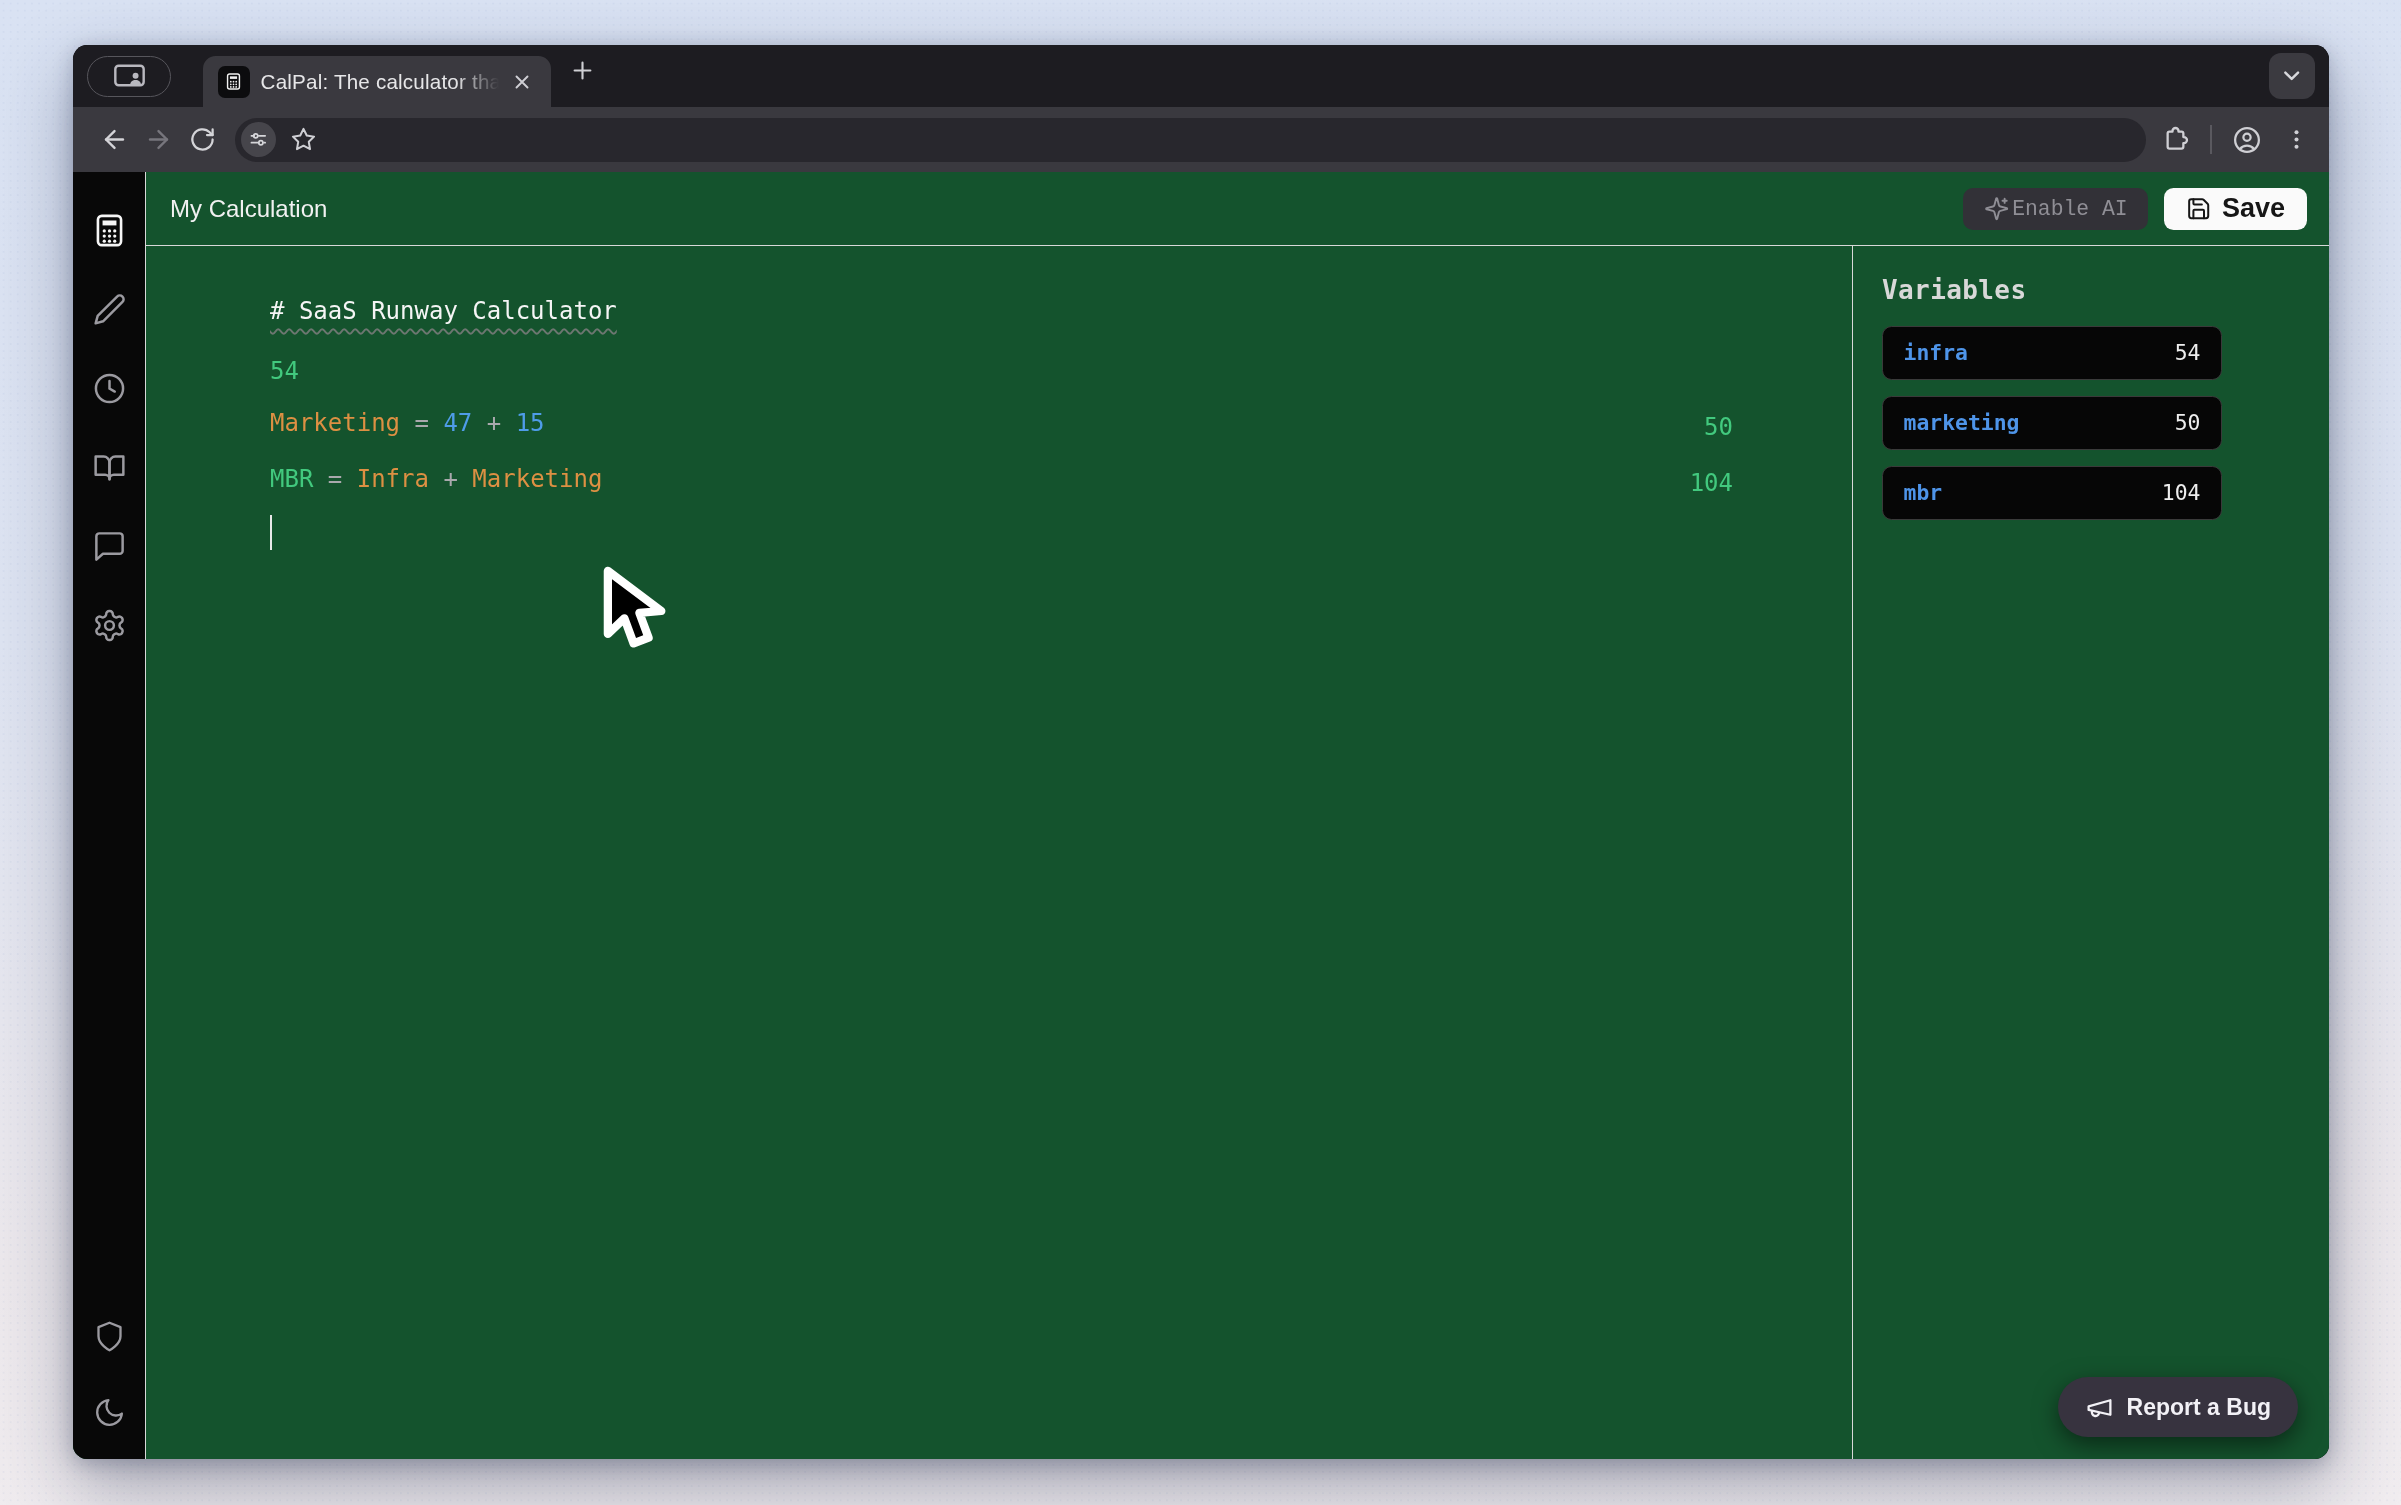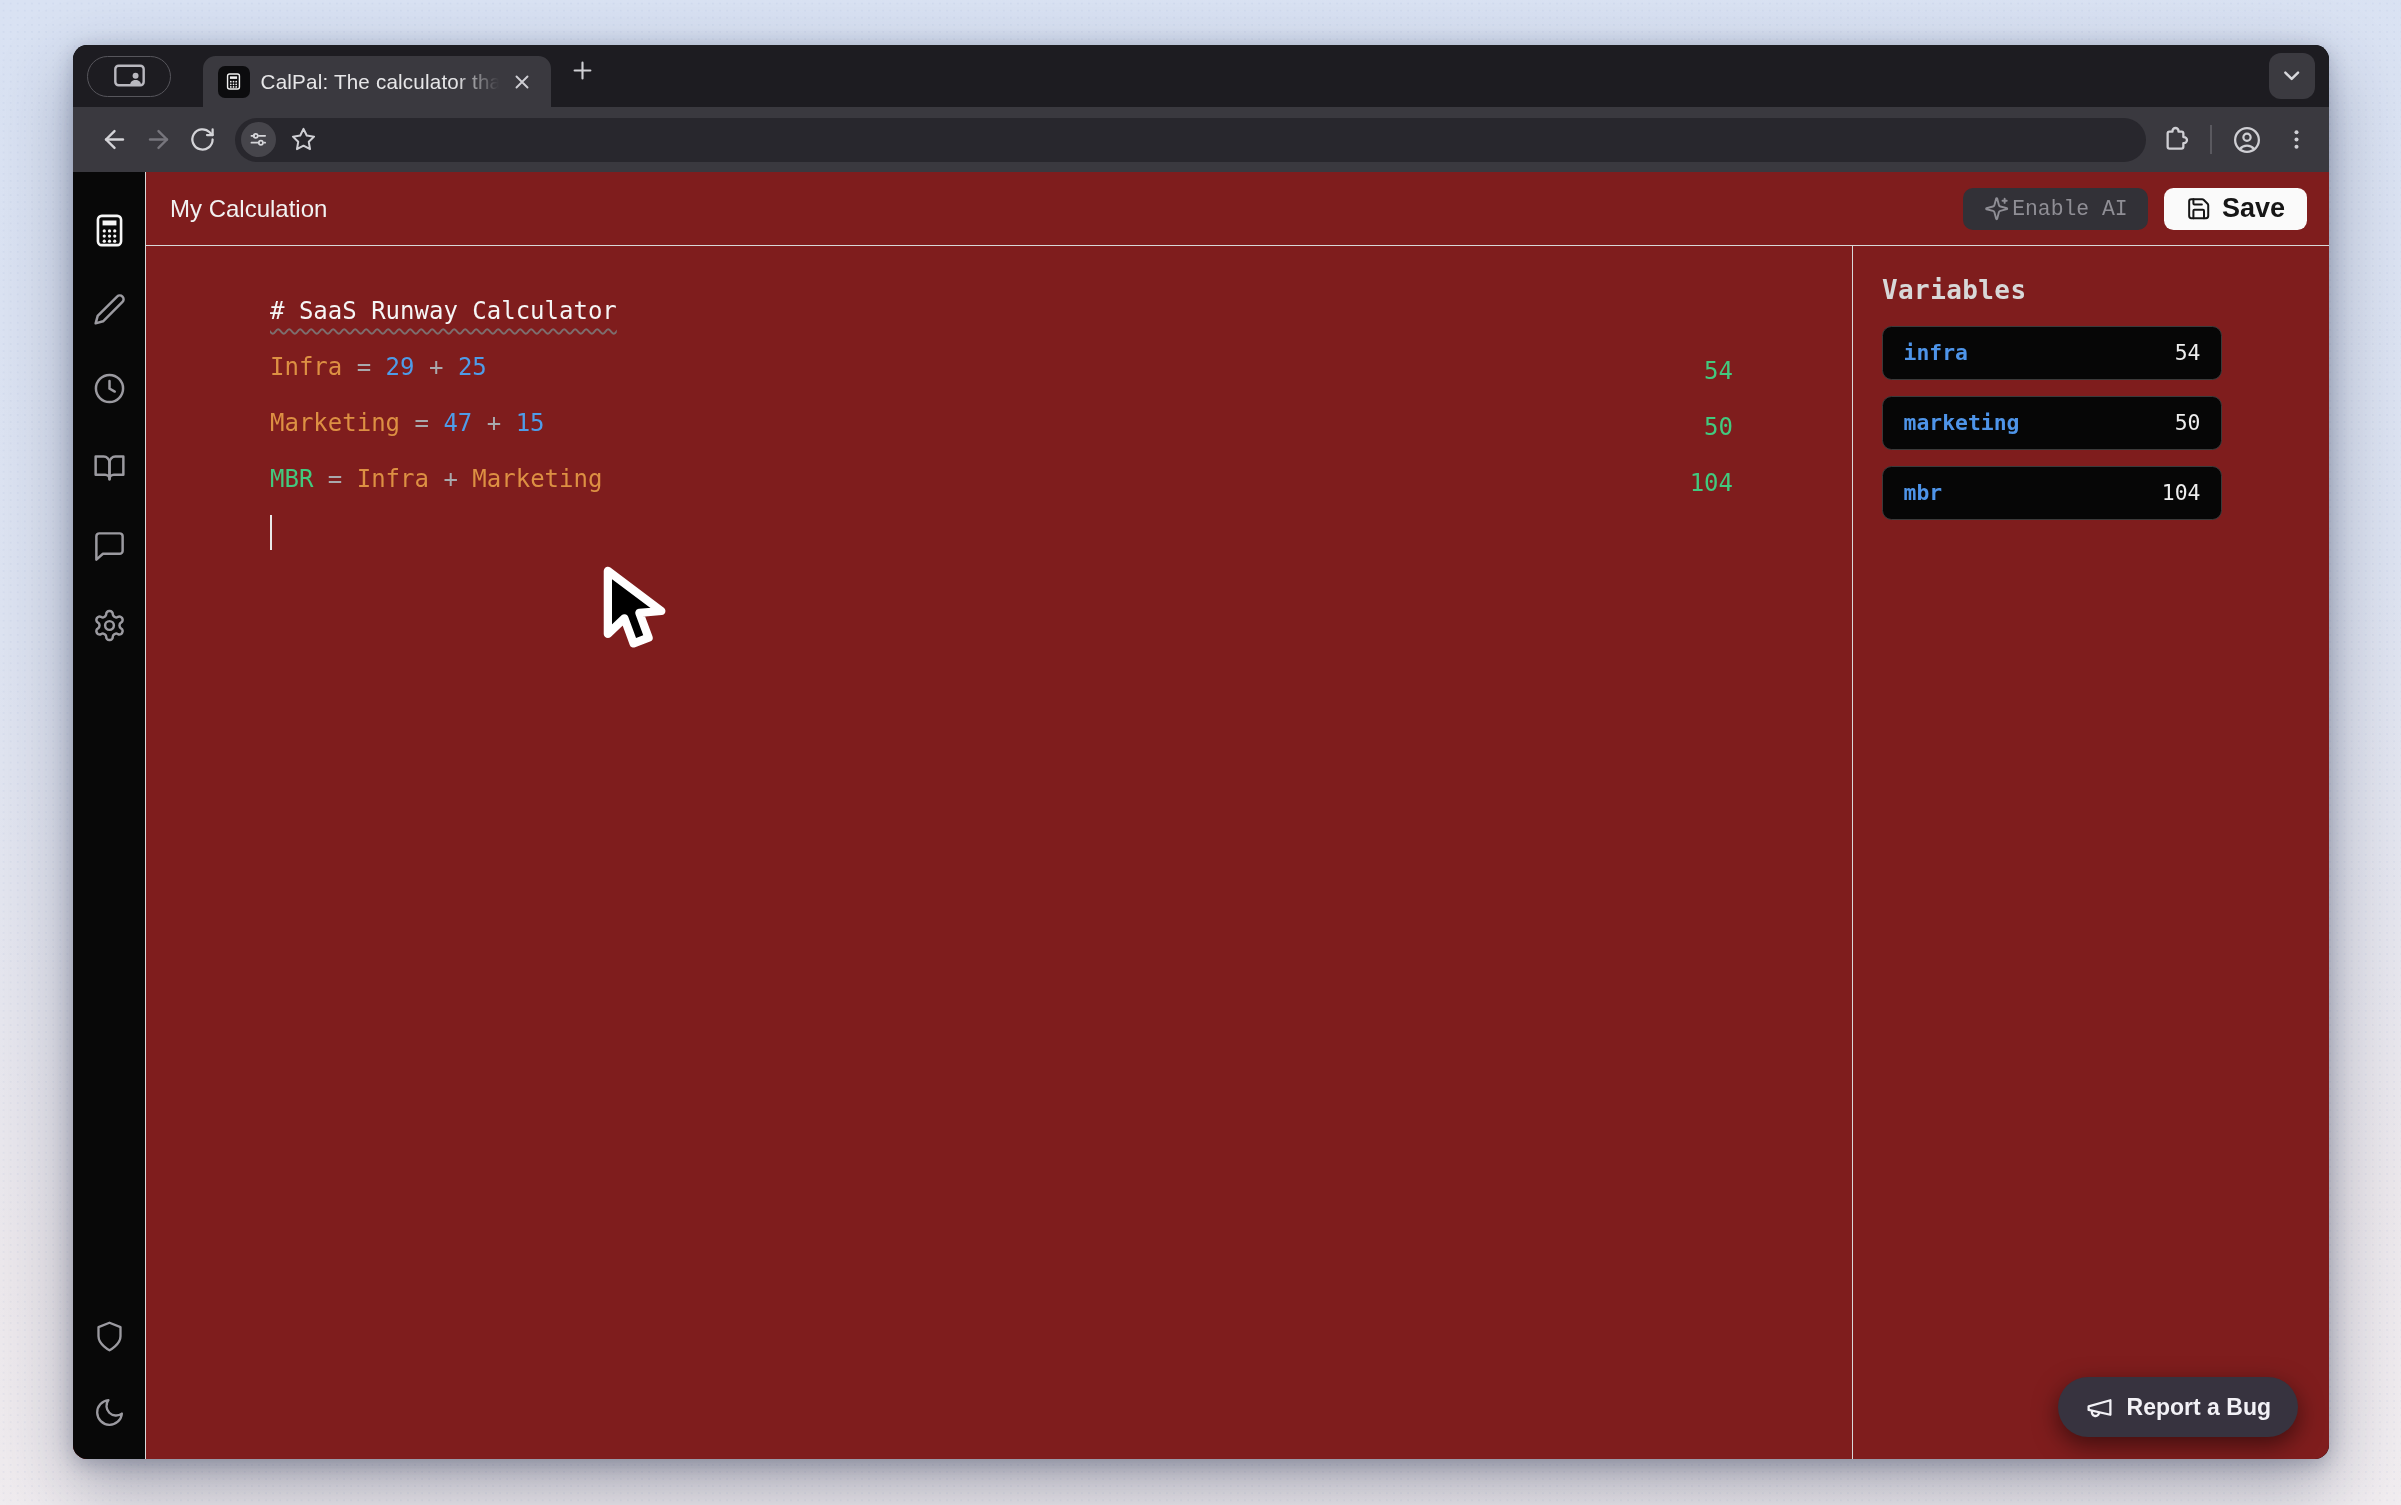--- a/index.html
+++ b/index.html
@@ -48,21 +48,21 @@
     flex:1; height:44px; background:#28272d; border-radius:22px; margin:0 14.3px 0 11px;
     display:flex; align-items:center; padding:0 16px 0 5.6px; gap:14.3px;
   }
   .tune-circle{ width:35px; height:35px; border-radius:50%; background:#46454b; display:flex; align-items:center; justify-content:center; color:#d6d6da; flex:none; }
   .url-text{ flex:1; font-size:23px; color:#e9e9eb; letter-spacing:0.2px; }
   .star{ color:#cfcfd4; }
   .tb-right{ display:flex; align-items:center; gap:20.6px; color:#cfcfd4; }
   .tb-divider{ width:1.6px; height:29px; background:#5a595f; }
 
   
-  .app{ flex:1; display:flex; min-height:0; background:#7f1d1d; }
+  .app{ flex:1; display:flex; min-height:0; background:#14532d; }
   .sidebar{
     width:73px; flex:none; background:#080808; border-right:1.6px solid #d8d8d8;
     display:flex; flex-direction:column; align-items:center; padding:35px 0 24px;
   }
   .side-ico{ height:46px; width:46px; display:flex; align-items:center; justify-content:center; color:#9b9aa0; margin-bottom:33px; }
   .side-ico.active{ color:#f5f5f5; }
   .side-spacer{ flex:1; }
   .side-ico.bottom{ margin-bottom:30px; }
   .side-ico.last{ margin-bottom:0; }
 
@@ -320,21 +320,20 @@
         </span>
       </div>
 
       <div class="content">
         <div class="editor" id="editor">
 
           <div class="line">
               <span class="code"><span class="t-comment"># SaaS Runway Calculator</span></span>
             </div>
             <div class="line">
-              <span class="code"><span class="t-name">Infra</span><span class="t-op"> = </span><span class="t-num">29</span><span class="t-op"> + </span><span class="t-num">25</span></span>
               <span class="result">54</span>
             </div>
             <div class="line">
               <span class="code"><span class="t-name">Marketing</span><span class="t-op"> = </span><span class="t-num">47</span><span class="t-op"> + </span><span class="t-num">15</span></span>
               <span class="result">50</span>
             </div>
             <div class="line">
               <span class="code"><span class="t-def">MBR</span><span class="t-op"> = </span><span class="t-name">Infra</span><span class="t-op"> + </span><span class="t-name">Marketing</span></span>
               <span class="result">104</span>
             </div>

